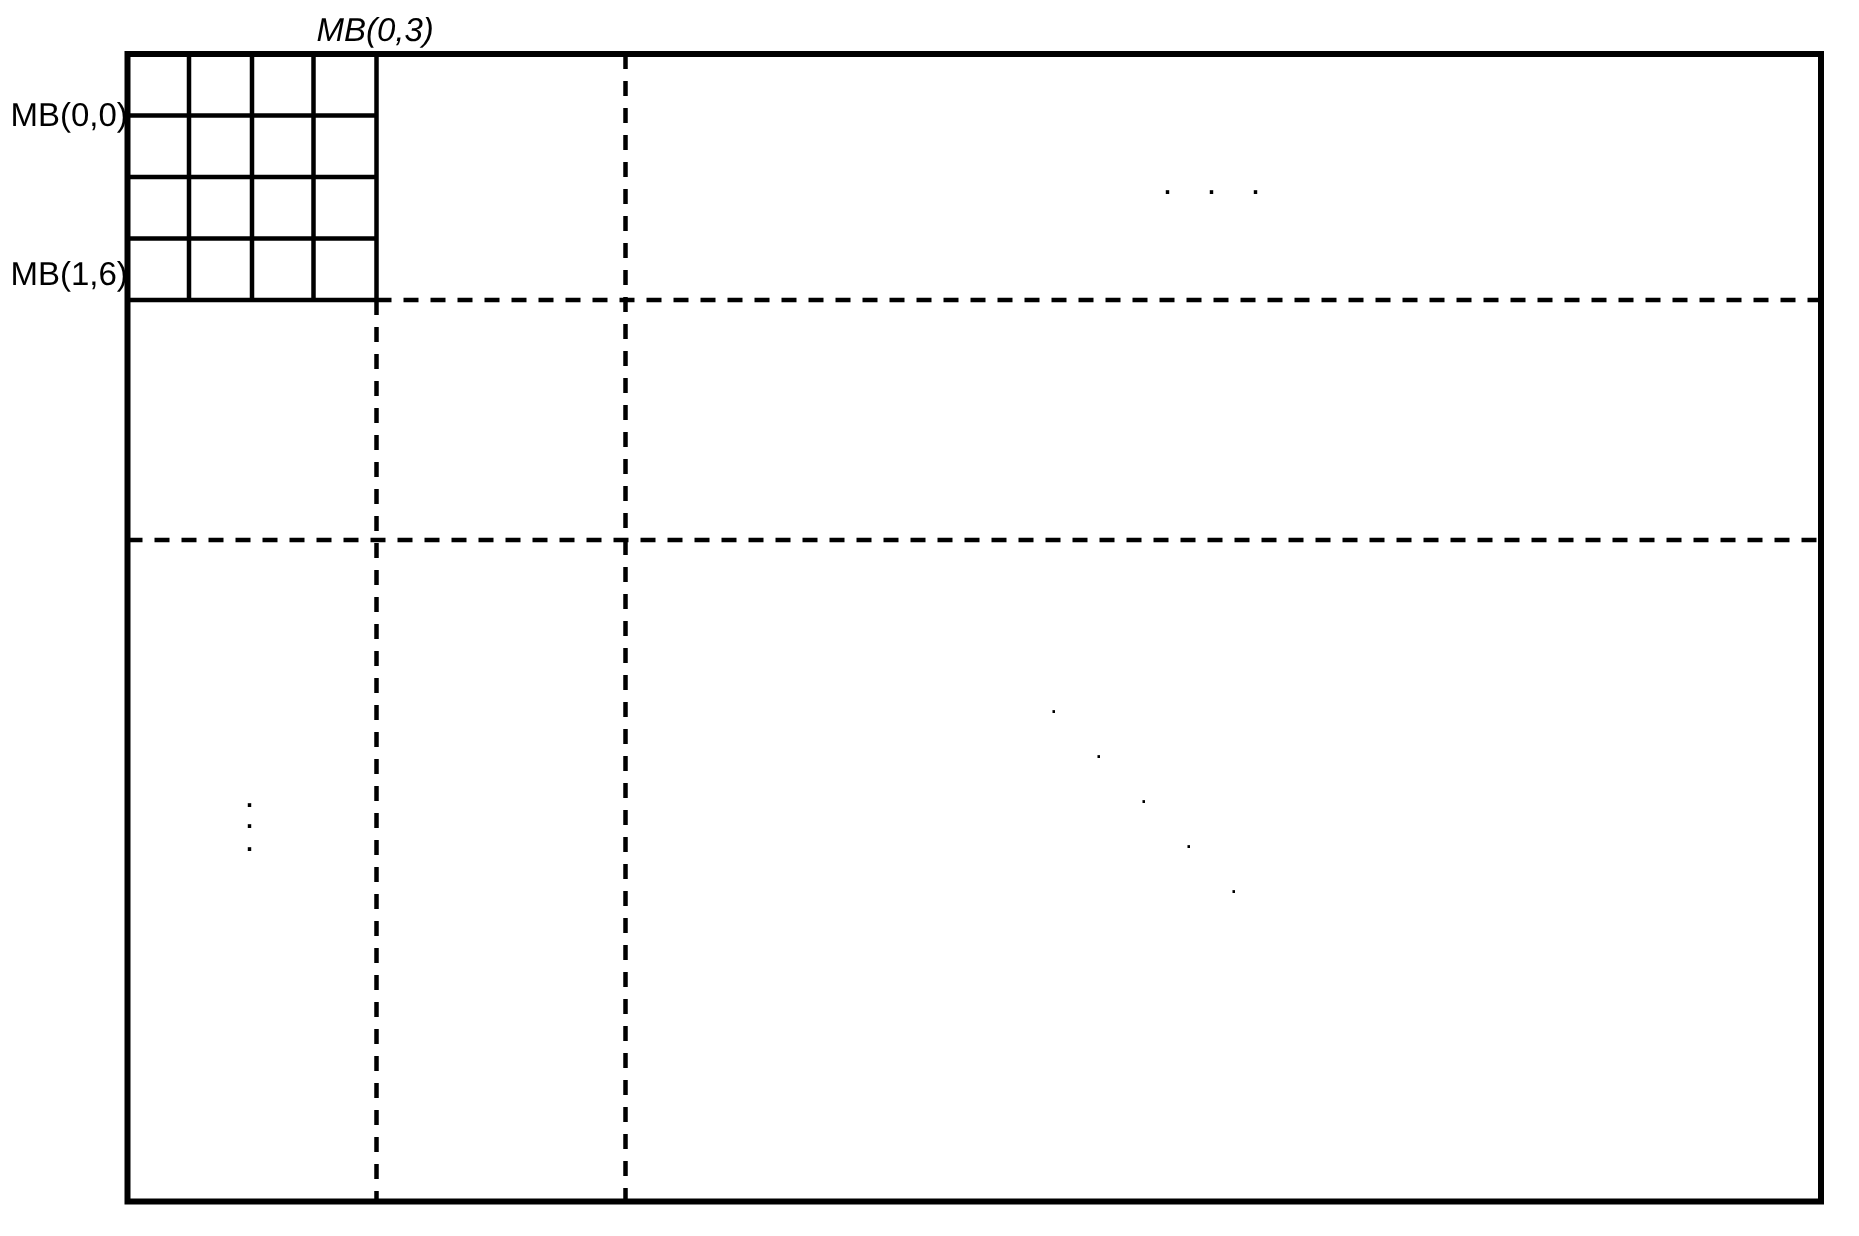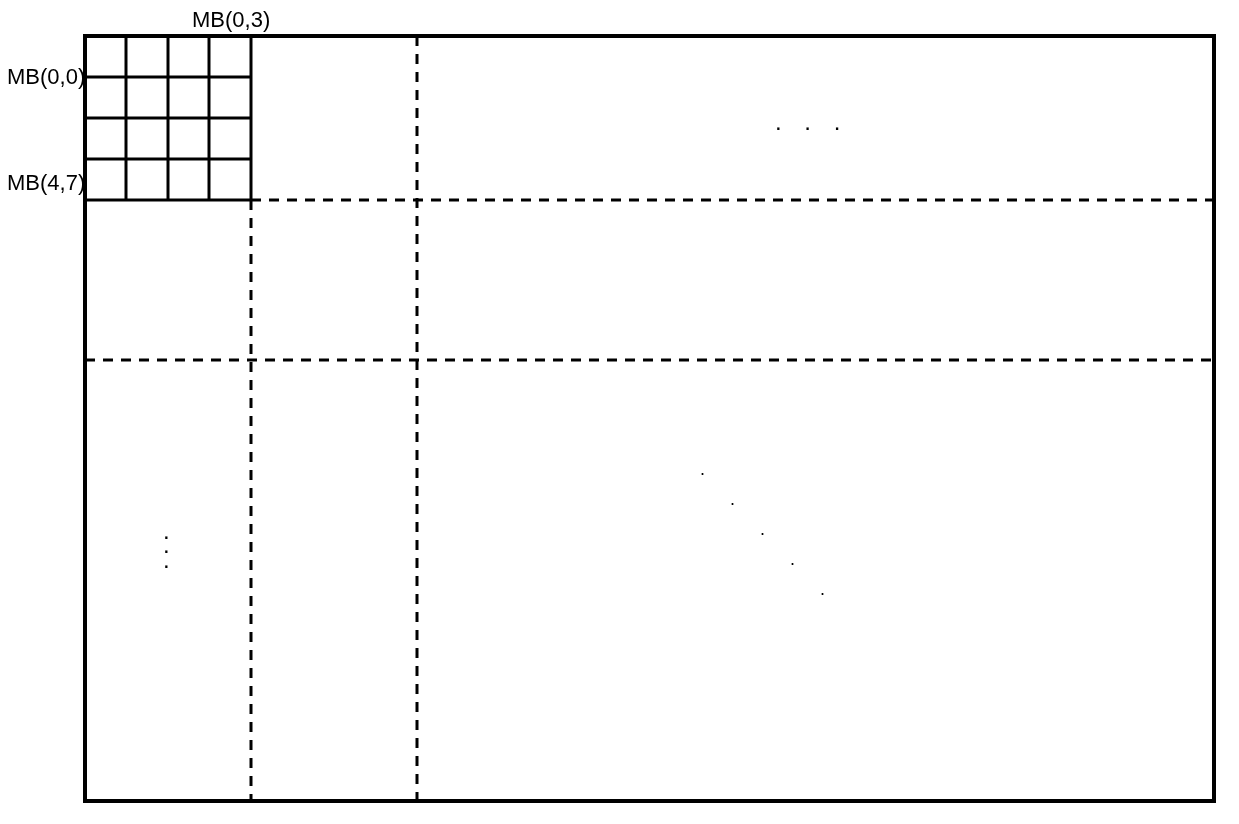--- a/index.html
+++ b/index.html
@@ -39,22 +39,22 @@
     line-height: 1;
   }
   .ellipsis-diag span {
     position: absolute;
   }
 </style>
 </head>
 <body>
 
 <div class="label" style="left:7px; top:36px;margin-top:28px;">MB(0,0)</div>
-<div class="label" style="left:192px; top:7px;">MB(0,3)</div>
-<div class="label" style="left:7px; top:170px;">MB(4,7)</div>
+<div class="label" style="left:211px; top:7px;font-style:italic;">MB(0,3)</div>
+<div class="label" style="left:7px; top:170px;">MB(1,6)</div>
 
 <div class="ellipsis-h" style="left:775px; top:108px;">. . .</div>
 
 <div class="ellipsis-v" style="left:163px; top:524px;">
   <span>.</span>
   <span>.</span>
   <span>.</span>
 </div>
 
 <div class="ellipsis-diag" style="left:700px; top:460px; width:200px; height:200px;">

